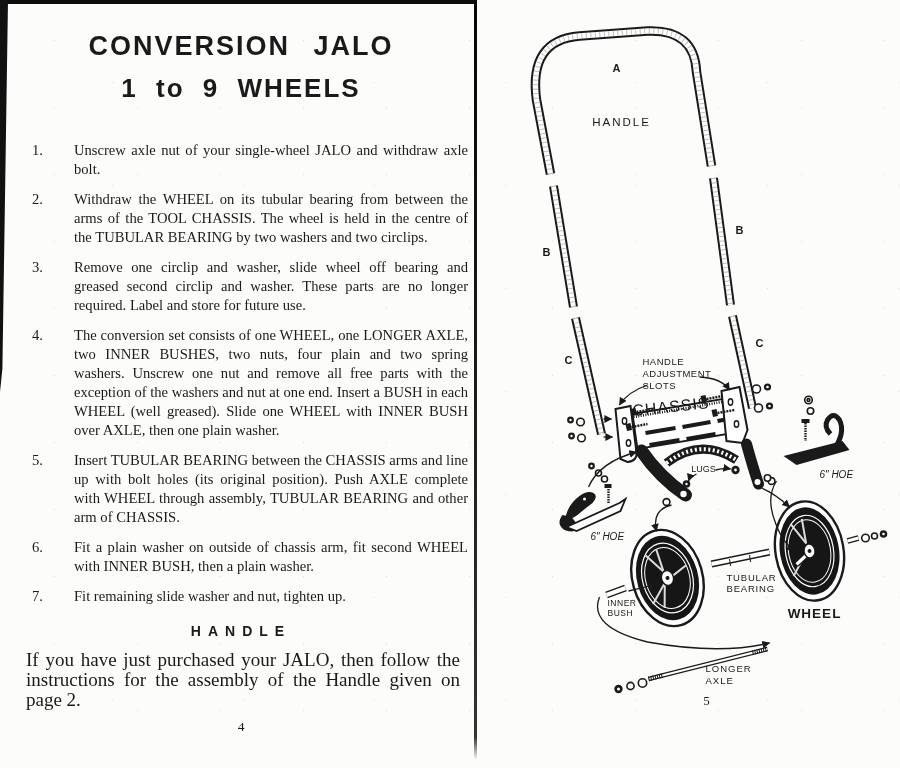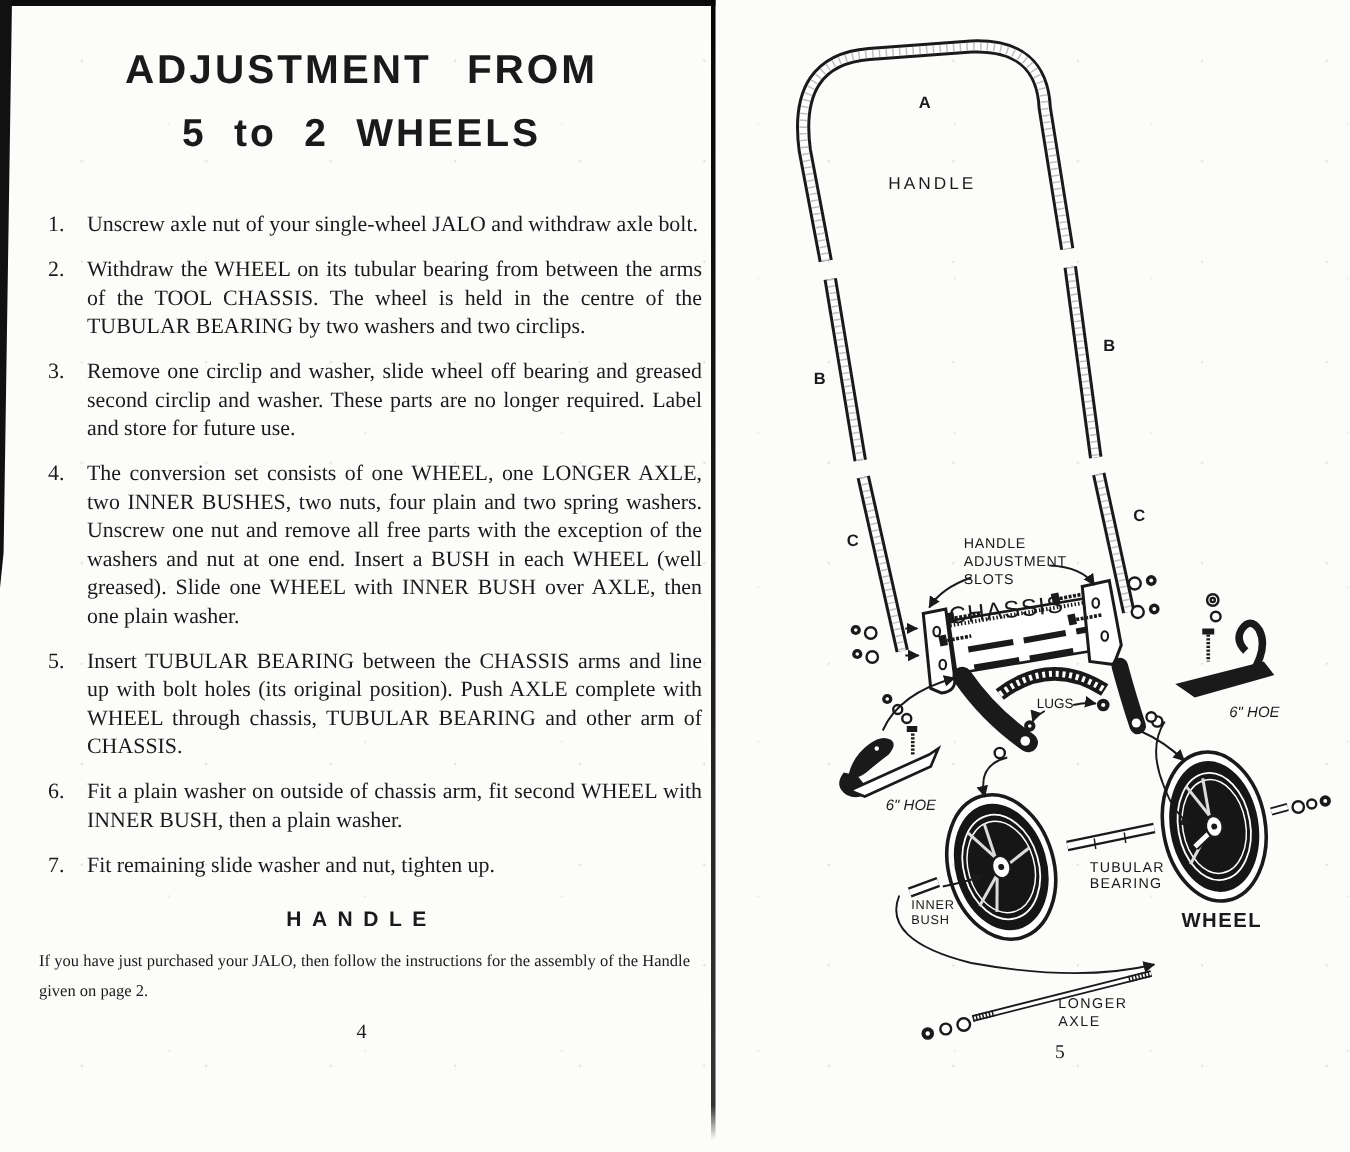--- a/index.html
+++ b/index.html
@@ -21,45 +21,45 @@
   .gutter{position:absolute;left:474px;top:0;width:3px;height:760px;
     background:linear-gradient(180deg,#060606,#1d1d1d 55%,#343434 97%,transparent);}
   .page-left{position:absolute;left:10px;top:4px;width:462px;}
   .title{ text-align:center;font-family:"Liberation Sans",sans-serif;font-weight:bold;
     margin:27px 0 0;}
   .title .t1{display:block;font-size:27px;letter-spacing:2px;word-spacing:14px;}
   .title .t2{display:block;font-size:26px;margin-top:11px;letter-spacing:2px;word-spacing:9px;}
   .steps{list-style:none;margin:37px 0 0;padding:0 4px 0 22px;}
   .step{display:flex;gap:9px;margin-bottom:11px;font-size:14.6px;line-height:19px;}
   .step .num{flex:none;width:17px;}
-  .step .txt{flex:1;text-align:justify;hyphens:none;}
+  .step .txt{flex:1;text-align:justify;hyphens:none;margin-left:16px;}
   .handle-h{text-align:center;font-family:"Liberation Sans",sans-serif;font-weight:bold;
     font-size:14px;letter-spacing:7px;margin:17px 0 11px;}
-  .handle-p{margin:0 12px 0 16px;font-size:11px;line-height:20px;text-align:justify;}
+  .handle-p{margin:0 12px 0 16px;font-size:19px;line-height:20px;text-align:justify;}
   .pageno{text-align:center;font-size:13.5px;margin-top:9px;}
   .page-right{position:absolute;left:477px;top:0;width:423px;height:768px;}
   svg .lbl{font-family:"Liberation Sans",sans-serif;fill:#1a1a1a;}
   svg .ko{fill:none;stroke:#1a1a1a;}
   svg .wo{fill:none;stroke:#fff;}
   svg .hatch{fill:none;stroke:#8a8a8a;opacity:.55;}
   svg .wash{fill:#fff;stroke:#1a1a1a;stroke-width:1.6;}
   svg .nut{fill:#1a1a1a;}
   svg .lead{fill:none;stroke:#1a1a1a;stroke-width:1.3;}
 </style>
 </head>
 <body>
 
 <div class="edge-top"></div>
 <div class="edge-left"></div>
 <div class="gutter"></div>
 
 <div class="page-left">
   <h1 class="title">
-    <span class="t1">ADJUSTMENT FROM</span>
-    <span class="t2">5 to 2 WHEELS</span>
+    <span class="t1">CONVERSION JALO</span>
+    <span class="t2">1 to 9 WHEELS</span>
   </h1>
 
   <ol class="steps">
     <li class="step">
       <span class="num">1.</span>
       <span class="txt">Unscrew axle nut of your single-wheel JALO and withdraw axle bolt.</span>
     </li>
     <li class="step">
       <span class="num">2.</span>
       <span class="txt">Withdraw the WHEEL on its tubular bearing from between the arms of the TOOL CHASSIS.  The wheel is held in the centre of the TUBULAR BEARING by two washers and two circlips.</span>
@@ -67,21 +67,21 @@
     <li class="step">
       <span class="num">3.</span>
       <span class="txt">Remove one circlip and washer, slide wheel off bearing and greased second circlip and washer.  These parts are no longer required.  Label and store for future use.</span>
     </li>
     <li class="step">
       <span class="num">4.</span>
       <span class="txt">The conversion set consists of one WHEEL, one LONGER AXLE, two INNER BUSHES, two nuts, four plain and two spring washers.  Unscrew one nut and remove all free parts with the exception of the washers and nut at one end.  Insert a BUSH in each WHEEL (well greased).  Slide one WHEEL with INNER BUSH over AXLE, then one plain washer.</span>
     </li>
     <li class="step">
       <span class="num">5.</span>
-      <span class="txt">Insert TUBULAR BEARING between the CHASSIS arms and line up with bolt holes (its original position).  Push AXLE complete with WHEEL through chassis, TUBULAR BEARING and other arm of CHASSIS.</span>
+      <span class="txt">Insert TUBULAR BEARING between the CHASSIS arms and line up with bolt holes (its original position).  Push AXLE complete with WHEEL through assembly, TUBULAR BEARING and other arm of CHASSIS.</span>
     </li>
     <li class="step">
       <span class="num">6.</span>
       <span class="txt">Fit a plain washer on outside of chassis arm, fit second WHEEL with INNER BUSH, then a plain washer.</span>
     </li>
     <li class="step">
       <span class="num">7.</span>
       <span class="txt">Fit remaining slide washer and nut, tighten up.</span>
     </li>
   </ol>

